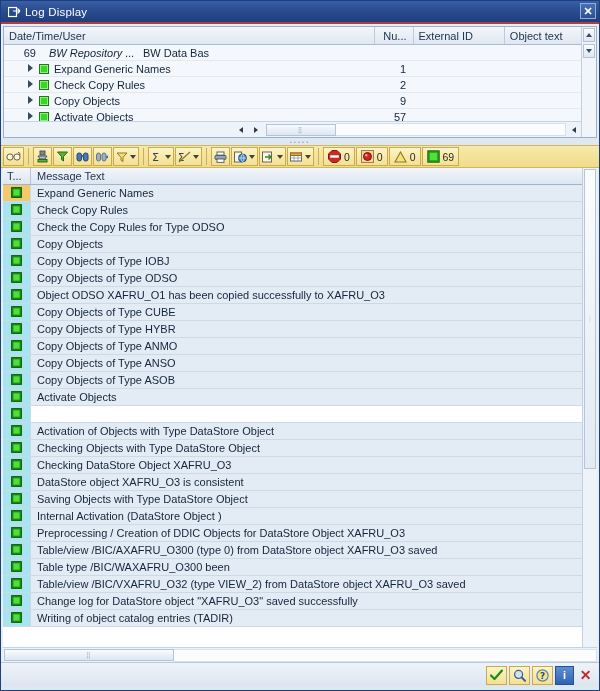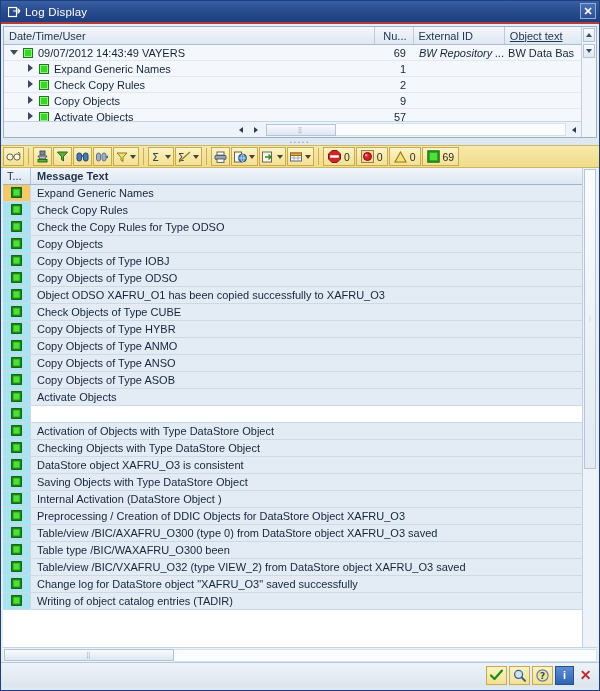--- a/index.html
+++ b/index.html
@@ -68,21 +68,21 @@
   }
   .tree-head .th {
     display:flex; align-items:center;
     padding: 0 5px;
     border-right: 1px solid #bccadd;
     overflow: hidden; white-space: nowrap;
   }
   .th.c1 { width: 392px; }
   .th.c2 { width: 40px; justify-content: flex-end; padding-right:6px;}
   .th.c3 { width: 96px; }
-  .th.c4 { width: 80px; border-right:none;text-decoration:underline;}
+  .th.c4 { width: 80px; border-right:none;}
   .tree-body { flex: 1 1 auto; background:#f4f8fc; overflow:hidden;}
   .trow {
     display: flex; height: 16px; align-items: center;
     border-bottom: 1px solid #e2e9f1;
     font-size: 11px; color:#13243a;
   }
   .trow .tc1 { width:392px; display:flex; align-items:center; padding-left:6px; overflow:hidden; white-space:nowrap;}
   .trow .tc2 { width:40px; text-align:right; padding-right:8px; }
   .trow .tc3 { width:96px; padding-left:5px; overflow:hidden; white-space:nowrap;font-style:italic;}
   .trow .tc4 { width:80px; padding-left:3px; overflow:hidden; white-space:nowrap;}
@@ -194,21 +194,21 @@
   .gridtop { flex:1 1 auto; display:flex; min-height:0; }
   .gridmain{flex:1 1 auto;display:flex;flex-direction:column;min-width:0;overflow:hidden;}
   .ghead{
     display:flex;height:17px;flex:0 0 auto;
     background:linear-gradient(to bottom,#f2f6fb,#dde6f1);
     border-bottom:1px solid #9fb3cb;
     font-size:11px;color:#1d314a;
   }
   .ghead .gh{display:flex;align-items:center;padding:0 4px;border-right:1px solid #b6c6da;white-space:nowrap;overflow:hidden;}
   .gh.g1{width:28px;}
-  .gh.g2{flex:1 1 auto;border-right:none;padding-left:6px;font-weight:bold;}
+  .gh.g2{flex:1 1 auto;border-right:none;padding-left:6px;}
   .gbody{flex:1 1 auto;overflow:hidden;background:#fff;}
   .grow{display:flex;height:17px;align-items:center;border-bottom:1px solid #ccd9e7;}
   .grow .gc1{
     width:28px;height:100%;flex:0 0 auto;
     display:flex;align-items:center;justify-content:center;
     background:#a8e4ef;border-right:1px solid #ccd9e7;
   }
   .grow.sel .gc1{background:#f4c96a;}
   .grow .gc2{
     flex:1 1 auto;padding-left:6px;
@@ -296,25 +296,20 @@
     <div class="treemain">
       <div class="tree-head">
         <div class="th c1">Date/Time/User</div>
         <div class="th c2">Nu...</div>
         <div class="th c3">External ID</div>
         <div class="th c4">Object text</div>
       </div>
       <div class="tree-body">
 
         <div class="trow">
-          <div class="tc1">
-            <span class="arrow-d"></span>
-            <span class="gsq"></span>
-            <span>09/07/2012  14:43:49  VAYERS</span>
-          </div>
           <div class="tc2">69</div>
           <div class="tc3">BW Repository ...</div>
           <div class="tc4">BW Data Bas</div>
         </div>
 
         <div class="trow child">
           <div class="tc1">
             <span class="arrow-r"></span>
             <span class="gsq"></span>
             <span>Expand Generic Names</span>
@@ -599,21 +594,21 @@
               </div>
               <div class="gc2">Object ODSO XAFRU_O1 has been copied successfully to XAFRU_O3</div>
             </div>
             <div class="grow">
               <div class="gc1">
                 <span><svg width="11" height="11" viewBox="0 0 11 11">
                     <rect x="0.6" y="0.6" width="9.8" height="9.8" fill="#1f8b14" stroke="#0f5c09"></rect>
                     <rect x="2.4" y="2.4" width="6.2" height="6.2" fill="#4ee03a"></rect>
                   </svg></span>
               </div>
-              <div class="gc2">Check Objects of Type CUBE</div>
+              <div class="gc2">Copy Objects of Type CUBE</div>
             </div>
             <div class="grow">
               <div class="gc1">
                 <span><svg width="11" height="11" viewBox="0 0 11 11">
                     <rect x="0.6" y="0.6" width="9.8" height="9.8" fill="#1f8b14" stroke="#0f5c09"></rect>
                     <rect x="2.4" y="2.4" width="6.2" height="6.2" fill="#4ee03a"></rect>
                   </svg></span>
               </div>
               <div class="gc2">Copy Objects of Type HYBR</div>
             </div>
@@ -671,20 +666,29 @@
               <div class="gc2">Activation of Objects with Type DataStore Object</div>
             </div>
             <div class="grow">
               <div class="gc1">
                 <span><svg width="11" height="11" viewBox="0 0 11 11">
                     <rect x="0.6" y="0.6" width="9.8" height="9.8" fill="#1f8b14" stroke="#0f5c09"></rect>
                     <rect x="2.4" y="2.4" width="6.2" height="6.2" fill="#4ee03a"></rect>
                   </svg></span>
               </div>
               <div class="gc2">Checking Objects with Type DataStore Object</div>
+            </div>
+            <div class="grow">
+              <div class="gc1">
+                <span><svg width="11" height="11" viewBox="0 0 11 11">
+                    <rect x="0.6" y="0.6" width="9.8" height="9.8" fill="#1f8b14" stroke="#0f5c09"></rect>
+                    <rect x="2.4" y="2.4" width="6.2" height="6.2" fill="#4ee03a"></rect>
+                  </svg></span>
+              </div>
+              <div class="gc2">Checking DataStore Object XAFRU_O3</div>
             </div>
             <div class="grow">
               <div class="gc1">
                 <span><svg width="11" height="11" viewBox="0 0 11 11">
                     <rect x="0.6" y="0.6" width="9.8" height="9.8" fill="#1f8b14" stroke="#0f5c09"></rect>
                     <rect x="2.4" y="2.4" width="6.2" height="6.2" fill="#4ee03a"></rect>
                   </svg></span>
               </div>
               <div class="gc2">DataStore object XAFRU_O3 is consistent</div>
             </div>

